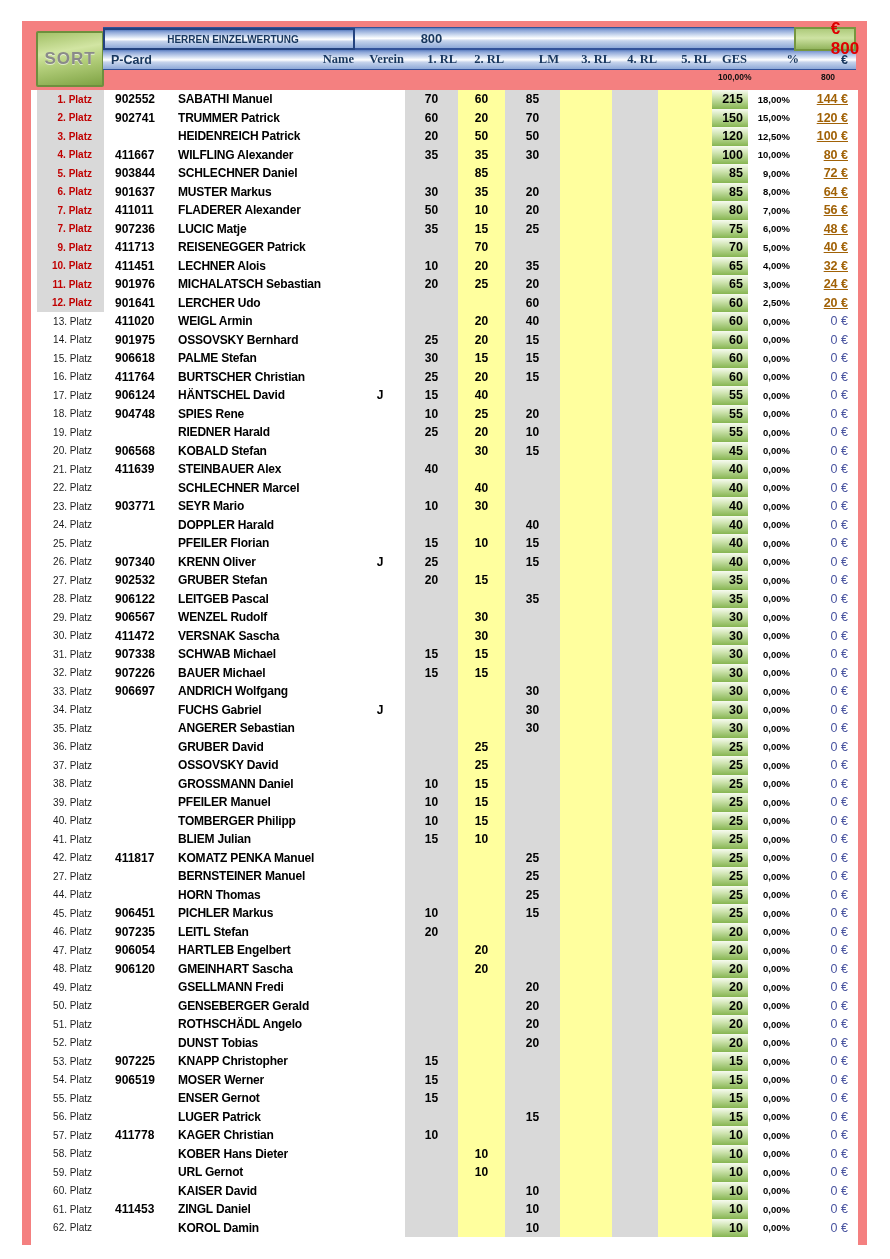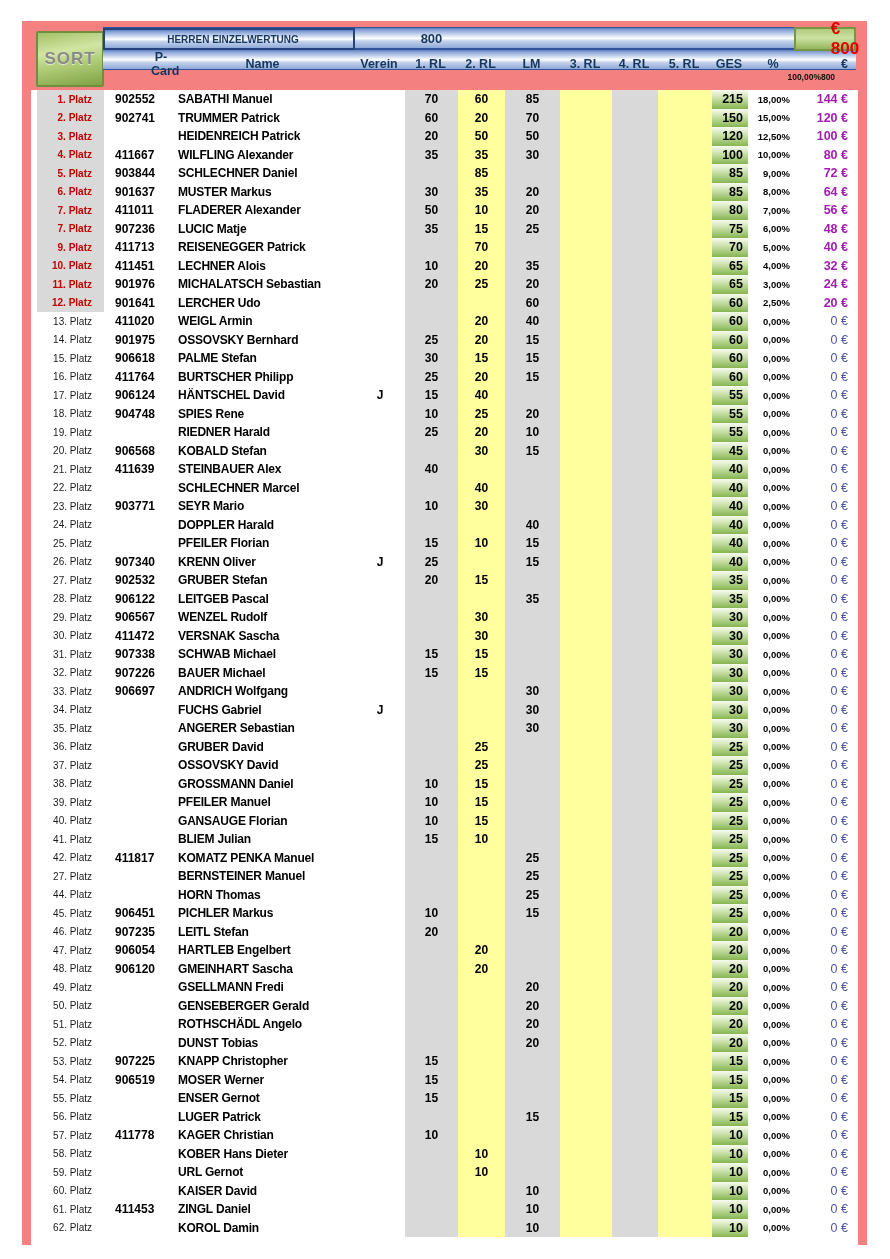--- a/index.html
+++ b/index.html
@@ -27,27 +27,27 @@
     font-weight:bold; font-size:10px; color:#17365D;padding-left:8px; }
   .points-800 { position:absolute; left:302px; top:0; width:53px; height:22px;
     text-align:center; line-height:22px; font-weight:bold; font-size:13px; color:#17365D; }
   .prize-cell { position:absolute; right:0; top:-1px; width:62px; height:24px;
     background:linear-gradient(180deg,#aecb7c 0%,#cde2a2 45%,#93b55e 100%);
     border:2px solid #76973F; display:flex; align-items:center; justify-content:center;
     font-weight:bold; font-size:17px; color:#DE0000;padding-left:40px; }
   .bar-cols { height:21px; display:grid;
     grid-template-columns:68px 183px 50px 53px 47px 55px 52px 46px 54px 36px 52px 57px;
     align-items:center; font-weight:bold; font-size:12.5px; color:#17365D; }
-  .hl { text-align:center; padding-left:8px;margin-left:40px; }
-  .hc { text-align:center; }
+  .hl { text-align:left; padding-left:8px; }
+  .hc { text-align:right;font-family:Liberation Serif, serif; }
   .hr { text-align:right; padding-right:8px; }
 
   
   .base-row { position:absolute; left:81px; top:51px; width:753px; height:16px; }
-  .base-pct { position:absolute; left:666px; width:52px; text-align:right;
+  .base-pct { position:absolute; left:615px; width:52px; text-align:left;
     font-weight:bold; font-size:8.5px; color:#111; }
   .base-amt { position:absolute; left:697px; width:56px; text-align:center;
     font-weight:bold; font-size:8.5px; color:#111; }
 
   
   .rows-area { position:absolute; left:9px; top:69px; width:827px; height:1155px;
     background:#ffffff; }
   .tbl { margin-left:6px; width:819px; }
   .row { display:grid;
     grid-template-columns:67px 68px 183px 50px 53px 47px 55px 52px 46px 54px 36px 52px 56px;
@@ -59,21 +59,21 @@
   .c-pcard { padding-left:11px; font-weight:bold; }
   .c-name { padding-left:6px; font-weight:bold; letter-spacing:-0.2px; }
   .c-verein { justify-content:center; font-weight:bold; }
   .c-rl { justify-content:center; font-weight:bold; }
   .bg-gray { background:#D9D9D9; }
   .bg-yellow { background:#FFFF9E; }
   .c-ges { justify-content:flex-end; padding-right:5px; font-weight:bold; font-size:12.5px;
     background:linear-gradient(180deg,#f7fbf0 0%,#cde3ae 40%,#86b551 100%); }
   .c-pct { justify-content:flex-end; padding-right:10px; font-weight:bold; font-size:9.5px; }
   .c-eur { justify-content:flex-end; padding-right:8px; font-size:12.5px; color:#4A55A0; }
-  .row.top .c-eur { font-weight:bold; color:#a21caf; }
+  .row.top .c-eur { font-weight:bold; color:#a16207;text-decoration:underline; }
 </style>
 </head>
 <body>
 
 <div class="panel">
 
   <div class="sort-btn">SORT</div>
 
   <div class="hdr">
     <div class="bar bar-title">
@@ -325,21 +325,21 @@
           <div class="cell c-rl bg-yellow"></div>
           <div class="cell c-rl bg-gray"></div>
           <div class="cell c-rl bg-yellow"></div>
           <div class="cell c-ges">60</div>
           <div class="cell c-pct">0,00%</div>
           <div class="cell c-eur">0 €</div>
         </div>
         <div class="row">
           <div class="cell c-platz">16. Platz</div>
           <div class="cell c-pcard">411764</div>
-          <div class="cell c-name">BURTSCHER Philipp</div>
+          <div class="cell c-name">BURTSCHER Christian</div>
           <div class="cell c-verein"></div>
           <div class="cell c-rl bg-gray">25</div>
           <div class="cell c-rl bg-yellow">20</div>
           <div class="cell c-rl bg-gray">15</div>
           <div class="cell c-rl bg-yellow"></div>
           <div class="cell c-rl bg-gray"></div>
           <div class="cell c-rl bg-yellow"></div>
           <div class="cell c-ges">60</div>
           <div class="cell c-pct">0,00%</div>
           <div class="cell c-eur">0 €</div>
@@ -685,21 +685,21 @@
           <div class="cell c-rl bg-yellow"></div>
           <div class="cell c-rl bg-gray"></div>
           <div class="cell c-rl bg-yellow"></div>
           <div class="cell c-ges">25</div>
           <div class="cell c-pct">0,00%</div>
           <div class="cell c-eur">0 €</div>
         </div>
         <div class="row">
           <div class="cell c-platz">40. Platz</div>
           <div class="cell c-pcard"></div>
-          <div class="cell c-name">GANSAUGE Florian</div>
+          <div class="cell c-name">TOMBERGER Philipp</div>
           <div class="cell c-verein"></div>
           <div class="cell c-rl bg-gray">10</div>
           <div class="cell c-rl bg-yellow">15</div>
           <div class="cell c-rl bg-gray"></div>
           <div class="cell c-rl bg-yellow"></div>
           <div class="cell c-rl bg-gray"></div>
           <div class="cell c-rl bg-yellow"></div>
           <div class="cell c-ges">25</div>
           <div class="cell c-pct">0,00%</div>
           <div class="cell c-eur">0 €</div>

